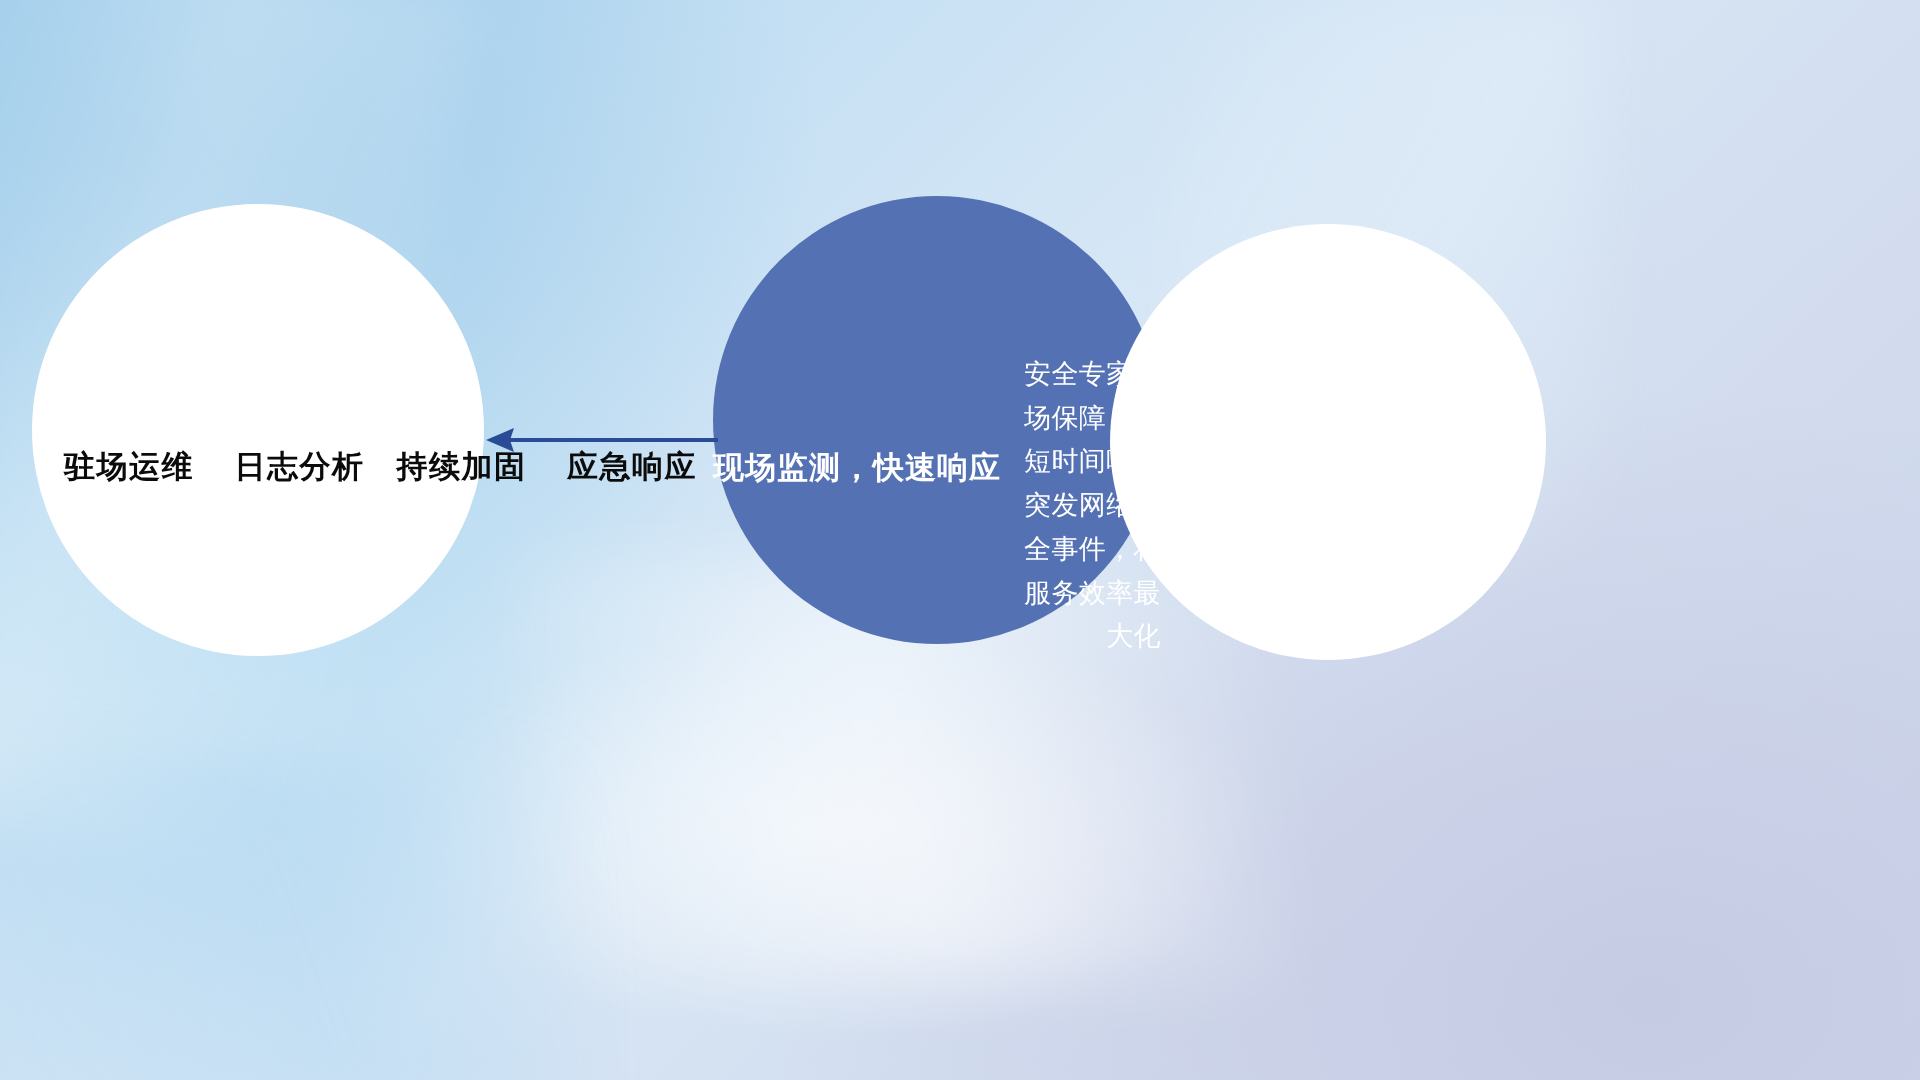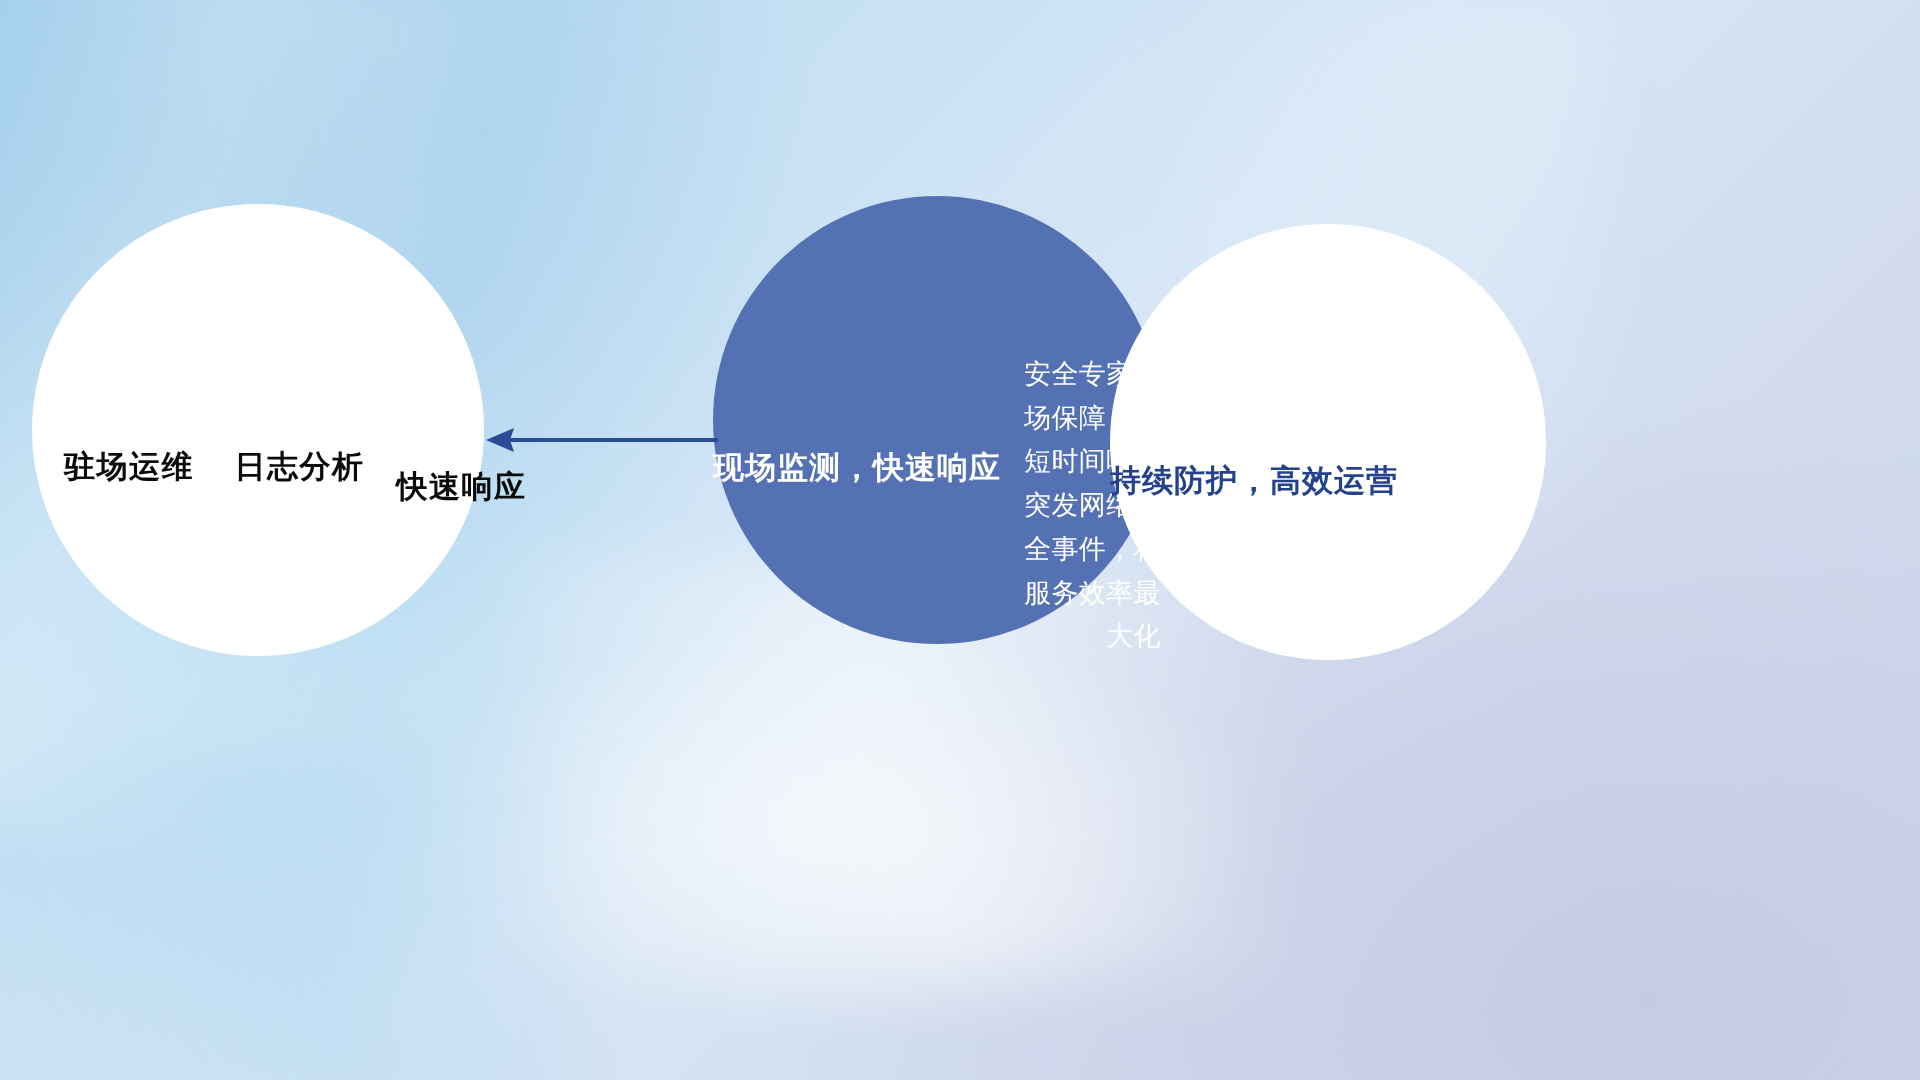--- a/index.html
+++ b/index.html
@@ -158,32 +158,32 @@
 <div id="stage">
 
   <div class="streak streak-a"></div>
   <div class="streak streak-b"></div>
   <div class="streak streak-c"></div>
   <div class="streak streak-d"></div>
 
   <div class="circle" id="circle-left">
     <div class="divider"></div>
     <div class="left-line">驻场运维    日志分析</div>
+    <div class="left-line">持续加固    应急响应</div>
     <div class="left-line">快速响应</div>
   </div>
 
   <div class="circle" id="circle-middle">
     <div class="ttl">现场监测，快速响应</div>
     <div class="body">安全专家现场保障，最短时间响应突发网络安全事件，将服务效率最大化</div>
   </div>
 
   <div id="flow-arrow">
     <svg width="240" height="60" viewBox="0 0 240 60" aria-hidden="true">
       <line x1="238" y1="30" x2="30" y2="30" stroke="#2a4b96" stroke-width="4"></line>
       <path d="M 6 30 L 34 18 L 30 30 L 34 42 Z" fill="#2a4b96"></path>
     </svg>
   </div>
 
   <div class="circle" id="circle-right">
-    <div class="ttl">持续防护，高效运营</div>
   </div>
 
 </div>
 
 </body></html>

